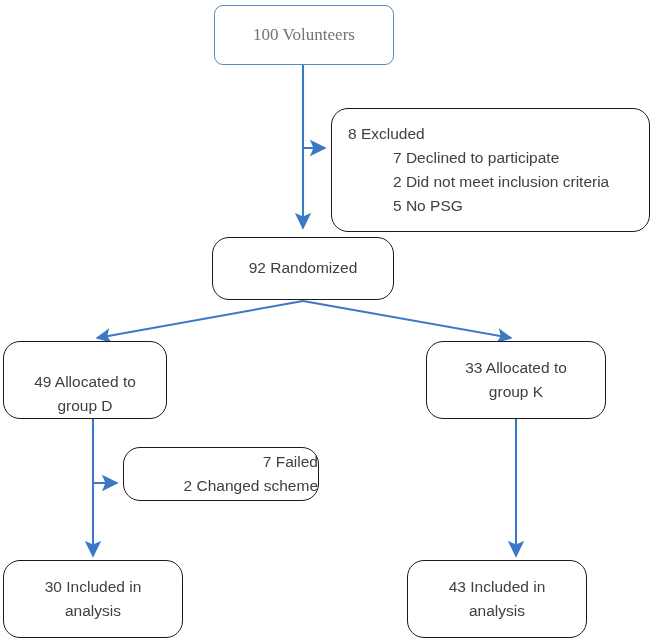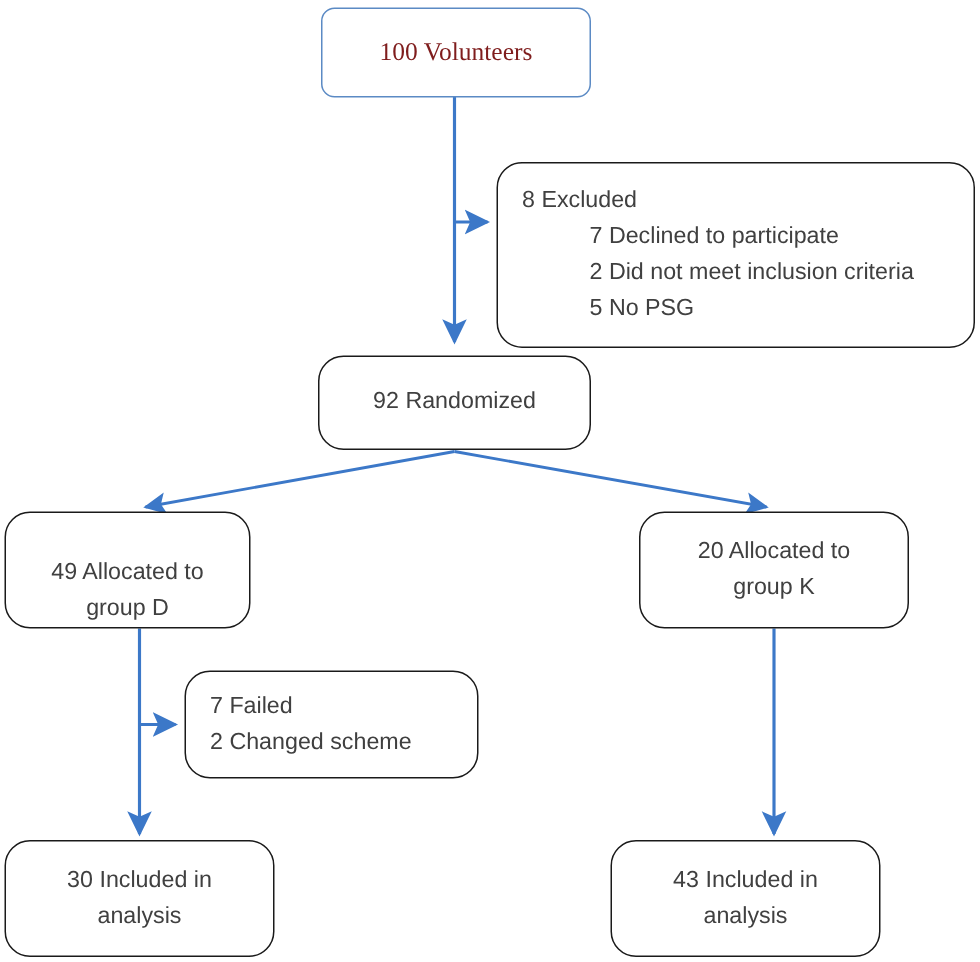--- a/index.html
+++ b/index.html
@@ -34,21 +34,21 @@
     justify-content: center;
     align-items: center;
     color: #404040;
     font-size: 15.5px;
     line-height: 1.55;
     z-index: 2;
   }
   .node.serif {
     font-family: "Liberation Serif", "DejaVu Serif", serif;
     font-size: 17px;
-    color: #7f1d1d;
+    color: #737373;
   }
   .node.blue-border {
     border-color: #5b8ac4;
     border-width: 1.4px;
     border-radius: 9px;
   }
   .node.left-align {
     align-items: flex-start;
     padding-left: 16px;
   }
@@ -100,25 +100,25 @@
   <div class="node" style="left:212px; top:237px; width:182px; height:63px;">
     <div class="line">92 Randomized</div>
   </div>
 
   <div class="node" style="left:3px; top:341px; width:164px; height:78px;justify-content:flex-end;">
     <div class="line">49 Allocated to</div>
     <div class="line">group D</div>
   </div>
 
   <div class="node" style="left:426px; top:341px; width:180px; height:78px;">
-    <div class="line">20 Allocated to</div>
+    <div class="line">33 Allocated to</div>
     <div class="line">group K</div>
   </div>
 
-  <div class="node left-align" style="left:123px; top:447px; width:196px; height:72px;">
+  <div class="node left-align" style="left:123px; top:447px; width:196px; height:54px;align-items:flex-end;">
     <div class="line">7 Failed</div>
     <div class="line">2 Changed scheme</div>
   </div>
 
   <div class="node" style="left:3px; top:560px; width:180px; height:78px;">
     <div class="line">30 Included in</div>
     <div class="line">analysis</div>
   </div>
 
   <div class="node" style="left:407px; top:560px; width:180px; height:78px;">

